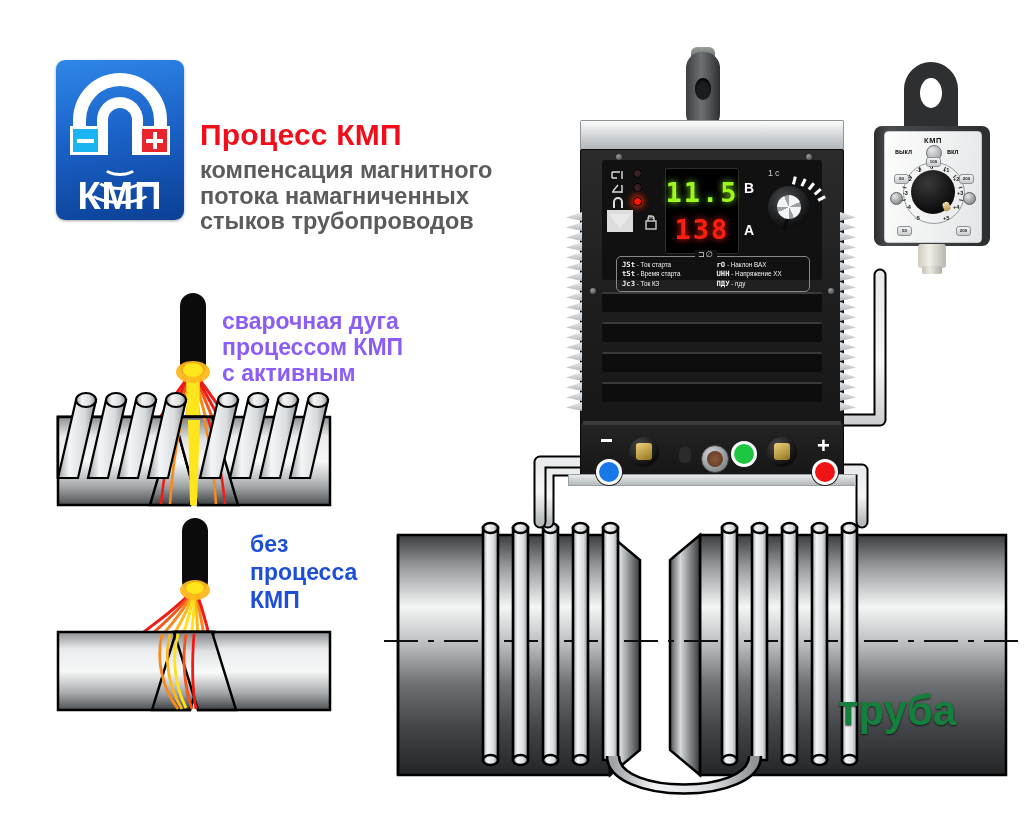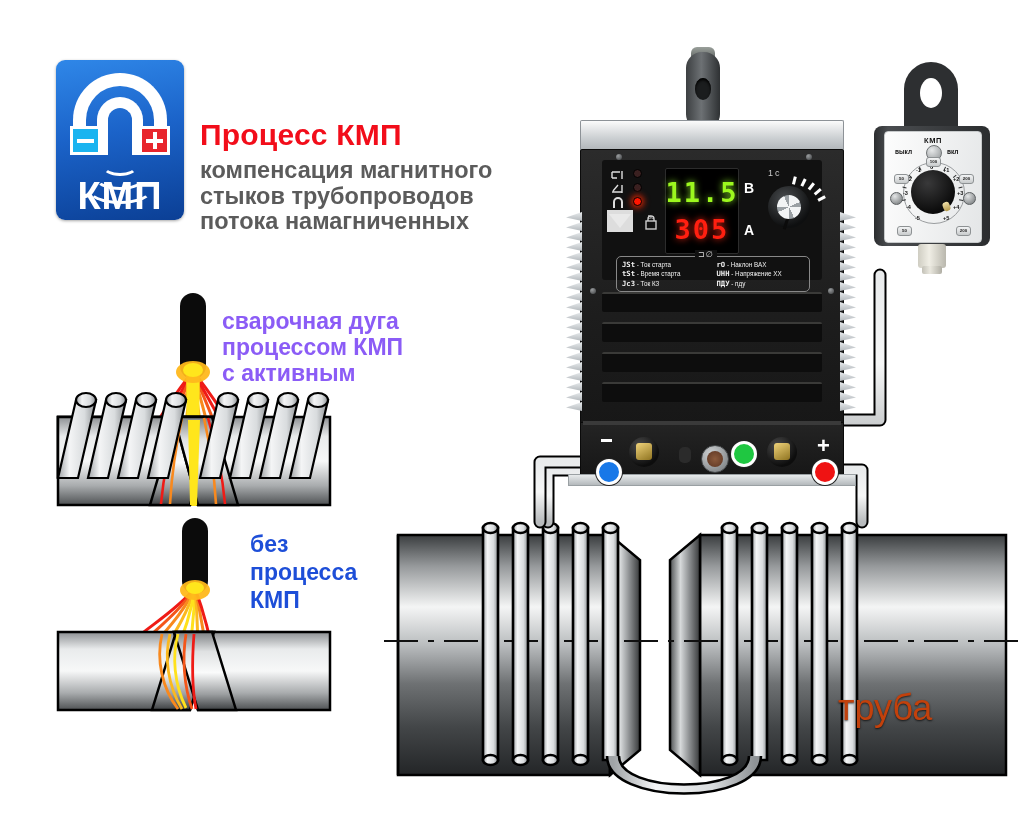--- a/index.html
+++ b/index.html
@@ -168,21 +168,21 @@
       background:radial-gradient(circle at 35% 30%,#e4e6e7,#6c7072);border:1px solid #5c6062;}
   .gland{position:absolute;left:56px;top:182px;width:28px;height:24px;
       background:linear-gradient(90deg,#cfcdc2,#f0eee5 40%,#b9b7ad);border-radius:3px;}
   .gland:after{content:"";position:absolute;left:4px;top:22px;width:20px;height:8px;
       background:linear-gradient(90deg,#c3c1b7,#eae8df 40%,#b0aea4);border-radius:2px;}
 
   
   #svgmain{position:absolute;left:0;top:0;width:1024px;height:837px;pointer-events:none;}
 
   
-  #pipe-label{left:838px;top:687px;color:#c2410c;font-size:36px;font-weight:normal;
+  #pipe-label{left:838px;top:687px;color:#15803d;font-size:42px;font-weight:bold;
       text-shadow:0 1px 2px rgba(0,0,0,.7);}
 </style>
 </head>
 <body>
 
 <div class="abs" id="logo">
   <div class="mag-outer"></div>
   <div class="mag-inner"></div>
   <div class="pole pole-neg">
     <span class="pl-h"></span>
@@ -193,22 +193,22 @@
   </div>
   <div class="wave" style="width:30px;height:14px;top:96px;"></div>
   <div class="wave" style="width:46px;height:20px;top:104px;"></div>
   <div class="wave" style="width:62px;height:26px;top:112px;"></div>
   <div class="kmp">КМП</div>
 </div>
 
 <div class="abs" id="head-title">Процесс КМП</div>
 <div class="abs" id="head-sub">
   <div>компенсация магнитного</div>
+  <div>потока намагниченных</div>
   <div>стыков трубопроводов</div>
-  <div>потока намагниченных</div>
 </div>
 
 <div class="abs" id="arc1-label">
   <div>сварочная дуга</div>
   <div>процессом КМП</div>
   <div>с активным</div>
 </div>
 <div class="abs" id="arc2-label">
   <div>без</div>
   <div>процесса</div>
@@ -504,21 +504,21 @@
     <div class="lock">
       <svg viewBox="0 0 16 20" width="16" height="20">
         <text x="8" y="7" font-size="6" fill="#ccc" text-anchor="middle">5c</text>
         <rect x="3" y="9" width="10" height="8" fill="none" stroke="#ccc" stroke-width="1.4"></rect>
         <path d="M5 9 V7 a3 3 0 0 1 6 0 v2" fill="none" stroke="#ccc" stroke-width="1.4"></path>
       </svg>
     </div>
 
     <div class="disp-wrap">
       <span class="seg seg-v">11.5</span>
-      <span class="seg seg-a">305</span>
+      <span class="seg seg-a">138</span>
     </div>
     <span class="unit" style="top:20px;">В</span>
     <span class="unit" style="top:62px;">А</span>
 
     <div class="knob-lbl">1c</div>
     <div class="ticks">
       <span class="tick" style="left:44px;top:6px;transform:rotate(62deg);"></span>
       <span class="tick" style="left:42px;top:2px;transform:rotate(50deg);"></span>
       <span class="tick" style="left:38px;top:-1px;transform:rotate(38deg);"></span>
       <span class="tick" style="left:33px;top:-3px;transform:rotate(26deg);"></span>

